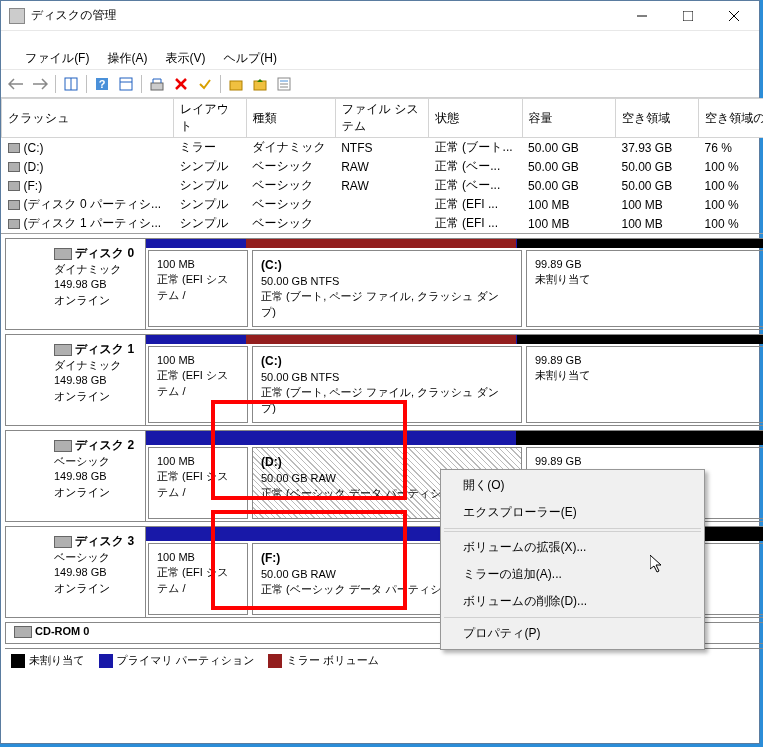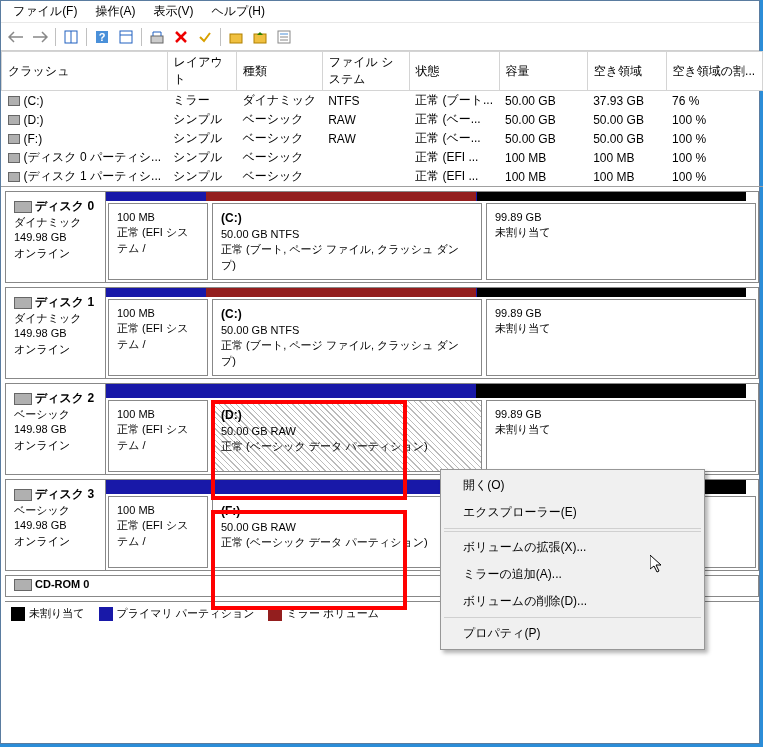--- a/index.html
+++ b/index.html
@@ -4,35 +4,35 @@
 <style>
 * { box-sizing: border-box; margin: 0; padding: 0; }
 body { font-family: "Meiryo UI", "MS Gothic", sans-serif; font-size: 12px; background: #2b8dd8; width: 763px; height: 747px; overflow: hidden; }
 .window { background: #fff; width: 760px; height: 744px; border: 1px solid #5a7ca0; }
 .titlebar { height: 30px; display: flex; align-items: center; padding: 0 2px 0 8px; border-bottom: 1px solid #e8e8e8; }
 .titlebar-icon { width: 16px; height: 16px; background: #ccc; border: 1px solid #888; margin-right: 6px; }
 .titlebar-text { flex: 1; font-size: 12px; }
 .titlebar-btns { display: flex; }
 .titlebar-btn { width: 46px; height: 28px; display: flex; align-items: center; justify-content: center; font-size: 11px; }
 .titlebar-btn svg { width: 10px; height: 10px; }
-.menubar { height: 22px; display: flex; align-items: center; padding: 0 8px; gap: 10px; border-bottom: 1px solid #e8e8e8; }
+.menubar { height: 22px; display: flex; align-items: center; padding: 0 20px; gap: 10px; border-bottom: 1px solid #e8e8e8; margin-top: 17px; }
 .menubar-item { padding: 2px 4px; }
 .toolbar { height: 28px; display: flex; align-items: center; padding: 0 4px; gap: 2px; border-bottom: 1px solid #d0d0d0; }
 .toolbar-btn { width: 22px; height: 22px; display: flex; align-items: center; justify-content: center; }
 .toolbar-sep { width: 1px; height: 18px; background: #c0c0c0; margin: 0 2px; }
 .content { display: flex; height: calc(100% - 82px); }
 .main { flex: 1; display: flex; flex-direction: column; }
 .table-wrap { border-bottom: 1px solid #a0a0a0; }
 .table { width: 100%; border-collapse: collapse; }
 .table th { background: #fff; border: 1px solid #d4d4d4; padding: 2px 6px; text-align: left; font-weight: normal; font-size: 12px; height: 20px; }
 .table td { padding: 1px 6px; font-size: 12px; height: 18px; white-space: nowrap; overflow: hidden; }
 .vol-icon { display: inline-block; width: 12px; height: 10px; background: #b0b0b0; border: 1px solid #666; margin-right: 4px; vertical-align: middle; }
 .disk-panel { flex: 1; overflow: hidden; }
 .disk-row { display: flex; border: 1px solid #888; margin: 4px 4px 0 4px; height: 92px; }
-.disk-info { width: 100px; padding: 6px 8px; border-right: 1px solid #888; font-size: 11px; line-height: 1.4; }
+.disk-info { width: 100px; padding: 6px 8px; border-right: 1px solid #888; font-size: 11px; line-height: 1.4; margin-left: 40px; }
 .disk-info b { font-size: 12px; }
 .disk-icon { display: inline-block; width: 18px; height: 12px; background: #b0b0b0; border: 1px solid #666; vertical-align: middle; margin-right: 3px; }
 .parts { flex: 1; display: flex; flex-direction: column; }
 .color-strip { height: 14px; display: flex; }
 .color-seg { height: 100%; }
 .part-boxes { flex: 1; display: flex; padding: 0; }
 .part-box { border: 1px solid #888; margin: 2px; padding: 6px 8px; font-size: 11px; line-height: 1.4; position: relative; }
 .part-box b { font-size: 12px; }
 .hatched { background: repeating-linear-gradient(45deg, #fff, #fff 3px, #bbb 3px, #bbb 4px); }
 .highlight-box { position: absolute; border: 4px solid #ff0000; pointer-events: none; }
@@ -44,20 +44,42 @@
 .ctx-item { padding: 5px 20px; white-space: nowrap; }
 .ctx-item.disabled { color: #6e6e6e; }
 .ctx-item.hover { background: #91c9f7; border: 1px solid #2a8dd4; padding: 4px 19px; }
 .ctx-sep { height: 1px; background: #d0d0d0; margin: 2px 1px; }
 .cursor-img { position: absolute; width: 16px; height: 20px; pointer-events: none; }
 </style>
 </head>
 <body>
 
 <div class="window">
+  <div class="titlebar">
+    <span class="titlebar-icon"></span>
+    <span class="titlebar-text">ディスクの管理</span>
+    <div class="titlebar-btns">
+      <div class="titlebar-btn">
+          <svg viewBox="0 0 10 10">
+            <line x1="0" y1="5" x2="10" y2="5" stroke="#000"></line>
+          </svg>
+        </div>
+      <div class="titlebar-btn">
+          <svg viewBox="0 0 10 10">
+            <rect x="0" y="0" width="10" height="10" fill="none" stroke="#000"></rect>
+          </svg>
+        </div>
+      <div class="titlebar-btn">
+          <svg viewBox="0 0 10 10">
+            <line x1="0" y1="0" x2="10" y2="10" stroke="#000"></line>
+            <line x1="10" y1="0" x2="0" y2="10" stroke="#000"></line>
+          </svg>
+        </div>
+    </div>
+  </div>
 
   <div class="menubar">
     <span class="menubar-item">ファイル(F)</span>
     <span class="menubar-item">操作(A)</span>
     <span class="menubar-item">表示(V)</span>
     <span class="menubar-item">ヘルプ(H)</span>
   </div>
 
   <div class="toolbar">
     <div class="toolbar-btn">

